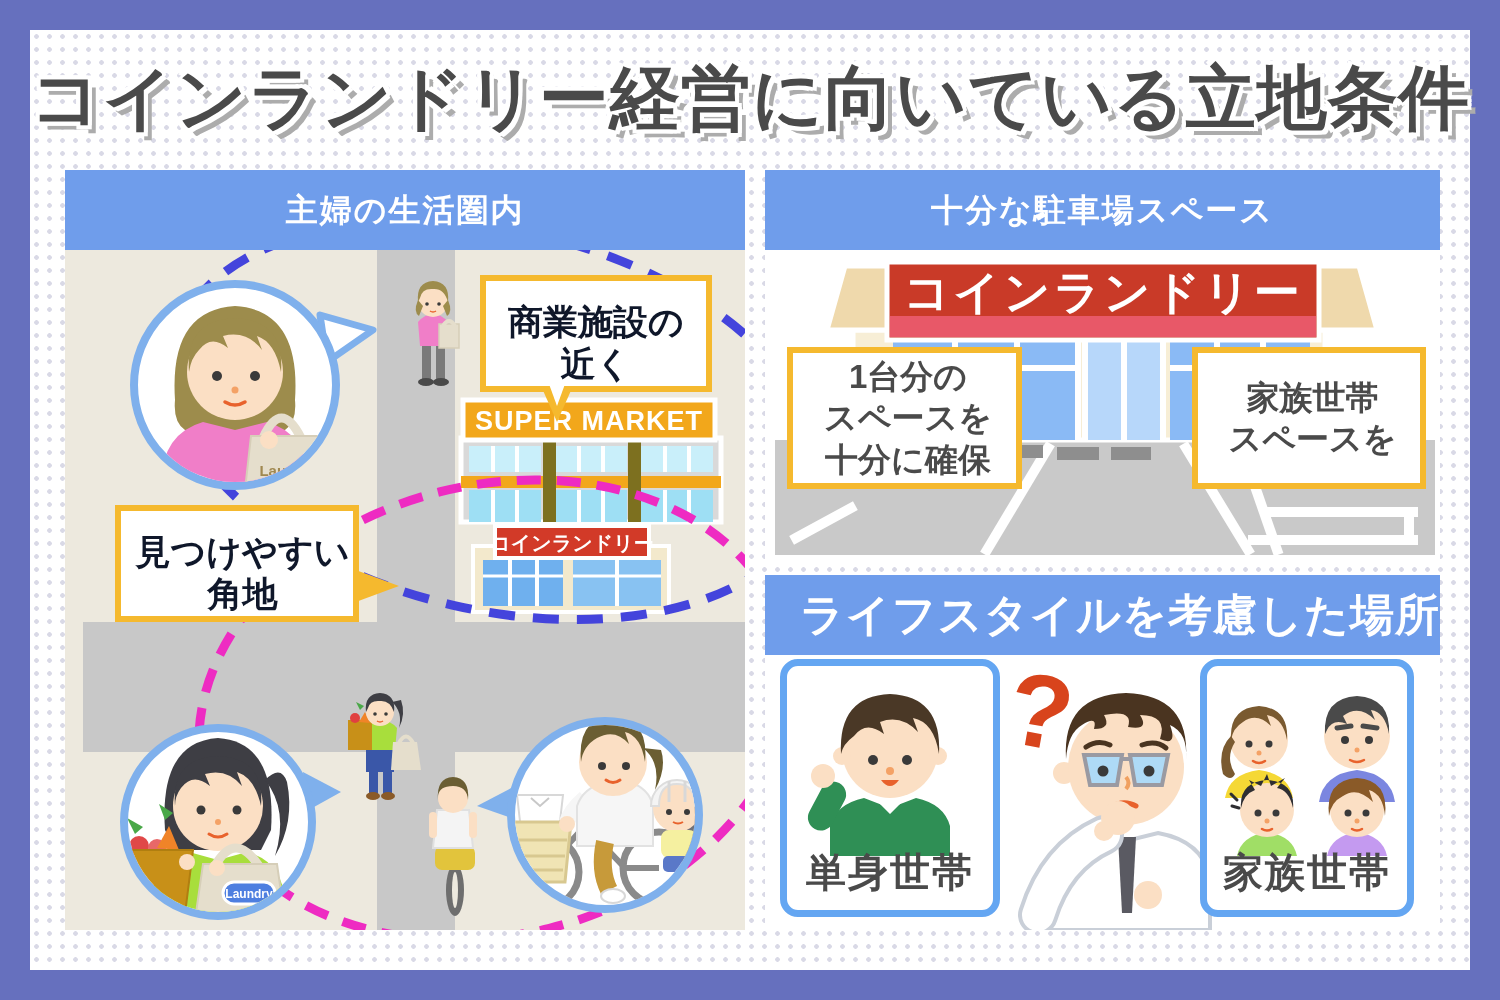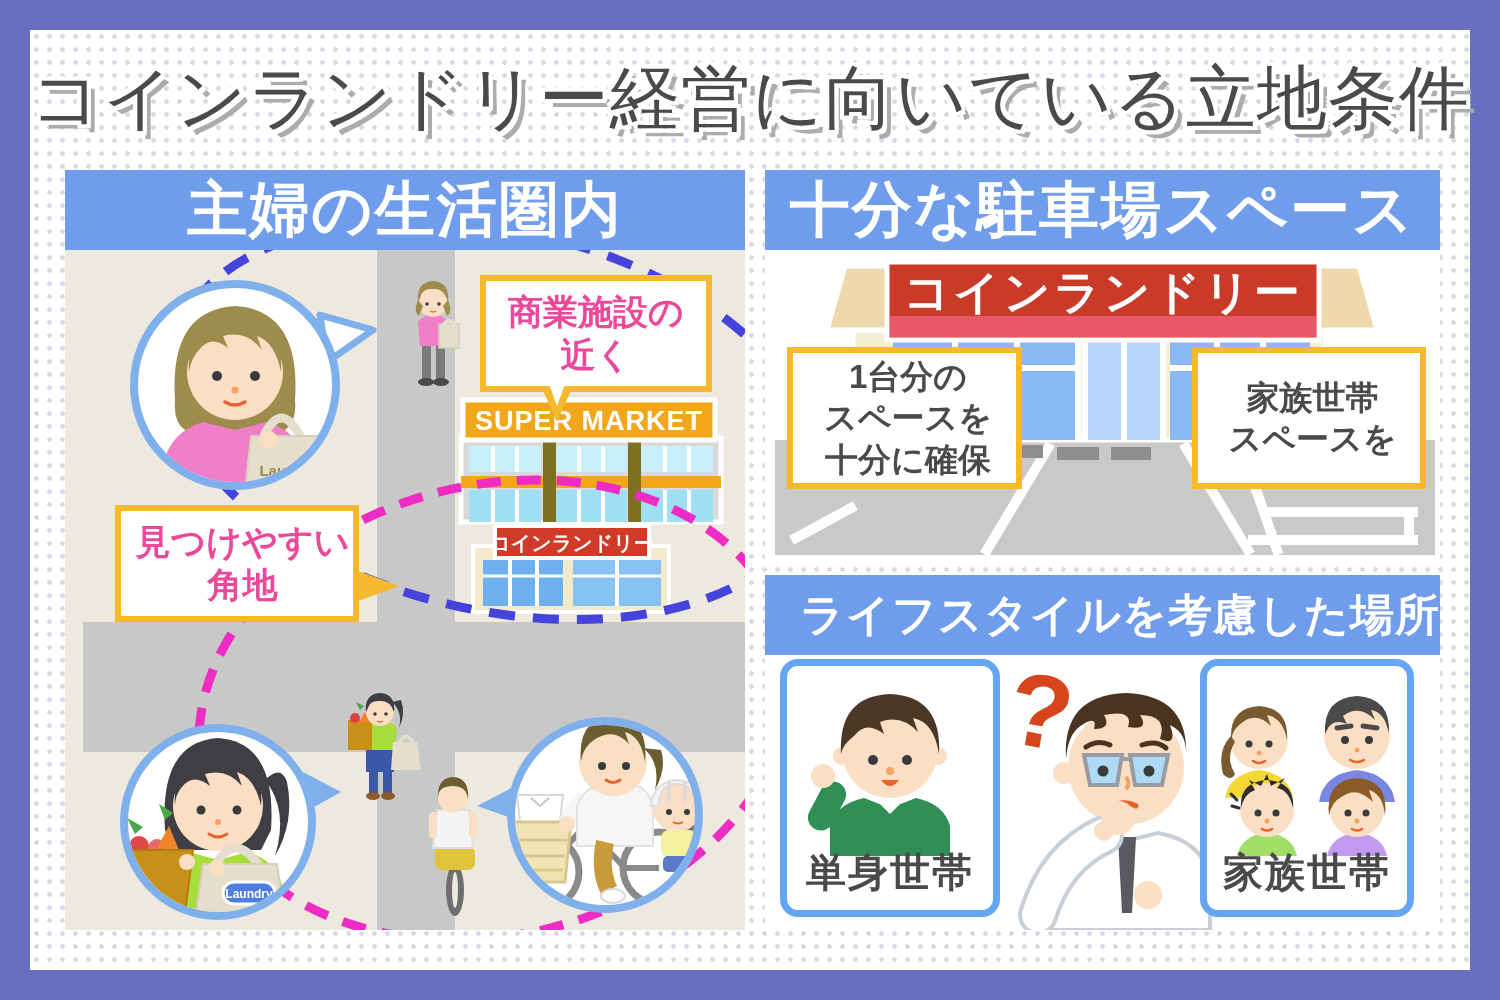--- a/index.html
+++ b/index.html
@@ -1,32 +1,32 @@
 <!DOCTYPE html>
 <html><head>
 <meta charset="utf-8">
 <style>
   html,body{margin:0;padding:0;width:1500px;height:1000px;overflow:hidden;
     font-family:"Liberation Sans","DejaVu Sans",sans-serif;}
   body{position:relative;background:#6670BE;}
   .inner{position:absolute;left:30px;top:30px;width:1440px;height:940px;background:#fff;
     background-image:radial-gradient(circle,#D9D9E6 2px,transparent 2.6px);background-size:13px 13px;}
-  .title{position:absolute;left:0;top:52px;width:1500px;text-align:center;font-size:70px;font-weight:normal;
+  .title{position:absolute;left:0;top:52px;width:1500px;text-align:center;font-size:70px;font-weight:bold;
     color:#4A4A4A;letter-spacing:1px;
     text-shadow:-4px -4px 0 #fff,0 -4px 0 #fff,4px -4px 0 #fff,-4px 0 0 #fff,4px 0 0 #fff,
       -4px 4px 0 #fff,0 4px 0 #fff,4px 4px 0 #fff,8px 8px 0 #ACACAC;}
   .panel{position:absolute;}
   .phead{height:80px;line-height:80px;text-align:center;background:#6F9DEB;color:#fff;
-    font-weight:bold;font-size:60px;letter-spacing:2px;}
+    font-weight:bold;font-size:32px;letter-spacing:2px;}
   .phead.small{font-size:44px;letter-spacing:1px;text-align:right;}
   .pbody{position:relative;overflow:hidden;}
   .map{background:#EDE9DE;}
   .whitebody{background:#ffffff;}
-  .bubble{position:absolute;background:#fff;border:6px solid #F5B92E;color:#ec4899;font-weight:bold;
-    font-size:35px;text-align:center;display:flex;flex-direction:column;justify-content:center;
+  .bubble{position:absolute;background:#fff;border:6px solid #F5B92E;color:#0f172a;font-weight:bold;
+    font-size:35px;text-align:center;display:flex;flex-direction:column;justify-content:flex-end;
     line-height:1.22;z-index:5;}
   .bubble .tail-down{position:absolute;bottom:-36px;left:55px;width:0;height:0;
     border-left:16px solid transparent;border-right:16px solid transparent;border-top:36px solid #F5B92E;}
   .bubble .tail-down-inner{position:absolute;bottom:-20px;left:63px;width:0;height:0;
     border-left:8px solid transparent;border-right:8px solid transparent;border-top:22px solid #fff;}
   .bubble .tail-right{position:absolute;right:-46px;top:58px;width:0;height:0;
     border-top:17px solid transparent;border-bottom:17px solid transparent;border-left:46px solid #F5B92E;}
   .pbox{position:absolute;background:#fff;border:6px solid #F5B92E;color:#4A4A4A;font-weight:bold;
     font-size:33px;text-align:center;display:flex;flex-direction:column;justify-content:center;
     line-height:1.25;z-index:5;padding-left:7px;}

